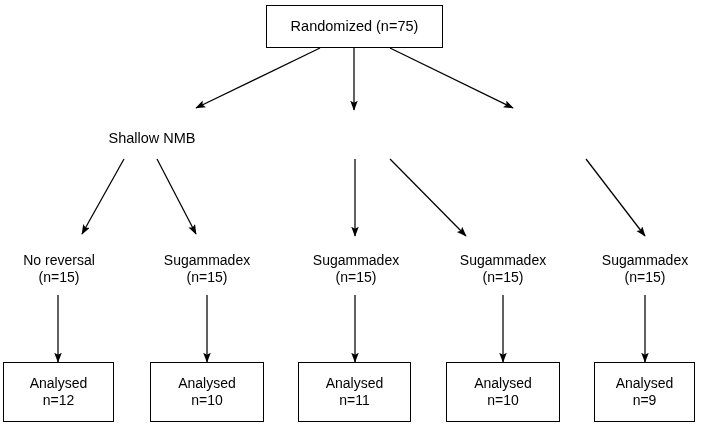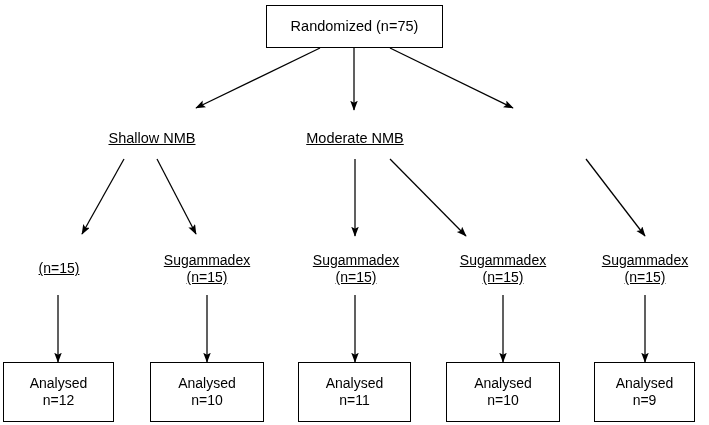--- a/index.html
+++ b/index.html
@@ -32,21 +32,20 @@
     justify-content: center;
     text-align: right;
     line-height: 1.25;
   }
   .boxed {
     border: 1.3px solid #000000;
     background: #ffffff;
   }
   .plain {
     background: transparent;
-    text-decoration: underline;
   }
   .label-line {
     display: block;
     white-space: nowrap;
   }
   .t15 { font-size: 14.5px; }
   .t14 { font-size: 14px; }
 </style>
 </head>
 <body>
@@ -80,26 +79,24 @@
   </svg>
 
   <div class="node boxed" style="left:266px; top:5px; width:177px; height:43px;">
     <span class="label-line t15">Randomized (n=75)</span>
   </div>
 
   <div class="node plain" style="left:92px; top:127px; width:120px; height:22px;">
     <span class="label-line t15">Shallow NMB</span>
   </div>
 
-  <div class="node plain" style="left:294px; top:127px; width:122px; height:22px;">
-    <span class="label-line t15">Moderate NMB</span>
-  </div>
 
 
   <div class="node plain" style="left:4px; top:249px; width:110px; height:40px;">
+    <span class="label-line t14">No reversal</span>
     <span class="label-line t14">(n=15)</span>
   </div>
 
   <div class="node plain" style="left:148px; top:249px; width:118px; height:40px;">
     <span class="label-line t14">Sugammadex</span>
     <span class="label-line t14">(n=15)</span>
   </div>
 
   <div class="node plain" style="left:298px; top:249px; width:116px; height:40px;">
     <span class="label-line t14">Sugammadex</span>

